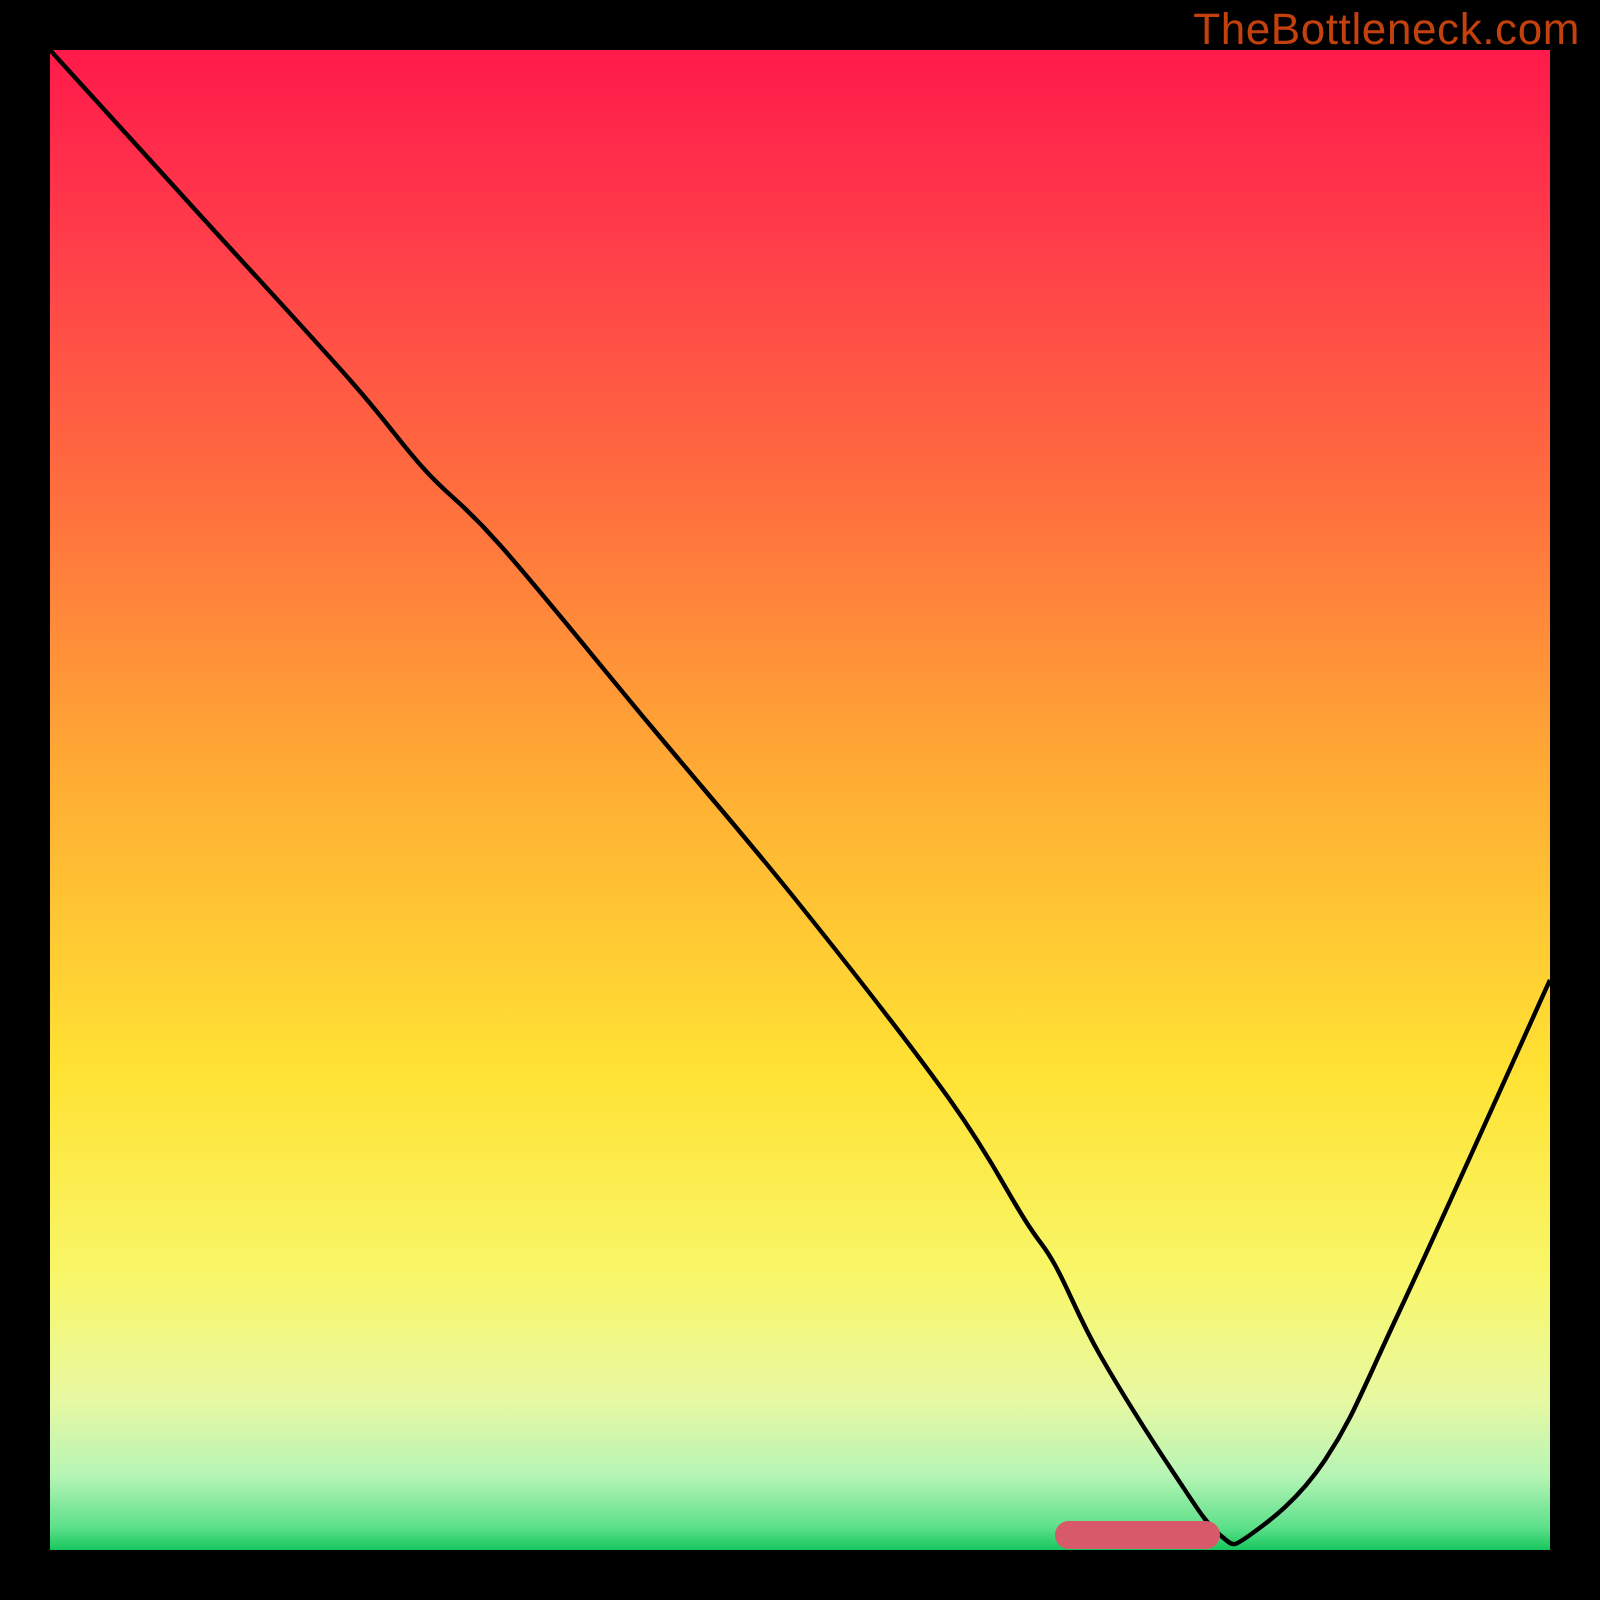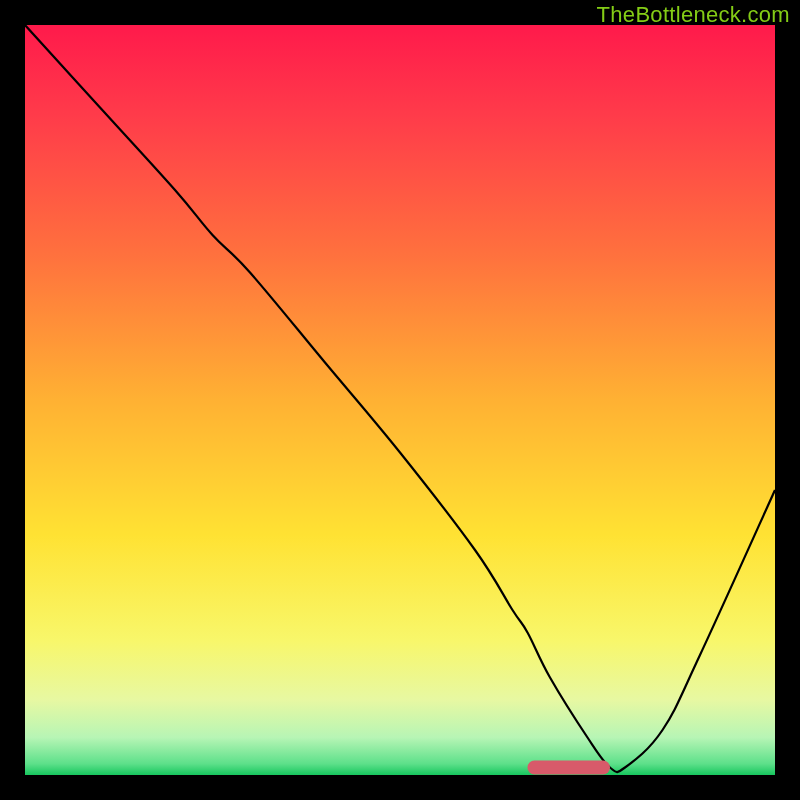--- a/index.html
+++ b/index.html
@@ -10,21 +10,21 @@
     background: #000000;
     overflow: hidden;
     font-family: Arial, Helvetica, sans-serif;
   }
   .watermark {
     position: absolute;
     top: 2px;
     right: 10px;
     font-size: 22px;
     font-weight: 500;
-    color: #84cc16;
+    color: #c2410c;
     letter-spacing: 0.3px;
     z-index: 10;
   }
   .chart-wrap {
     position: absolute;
     left: 25px;
     top: 25px;
     width: 750px;
     height: 750px;
   }

